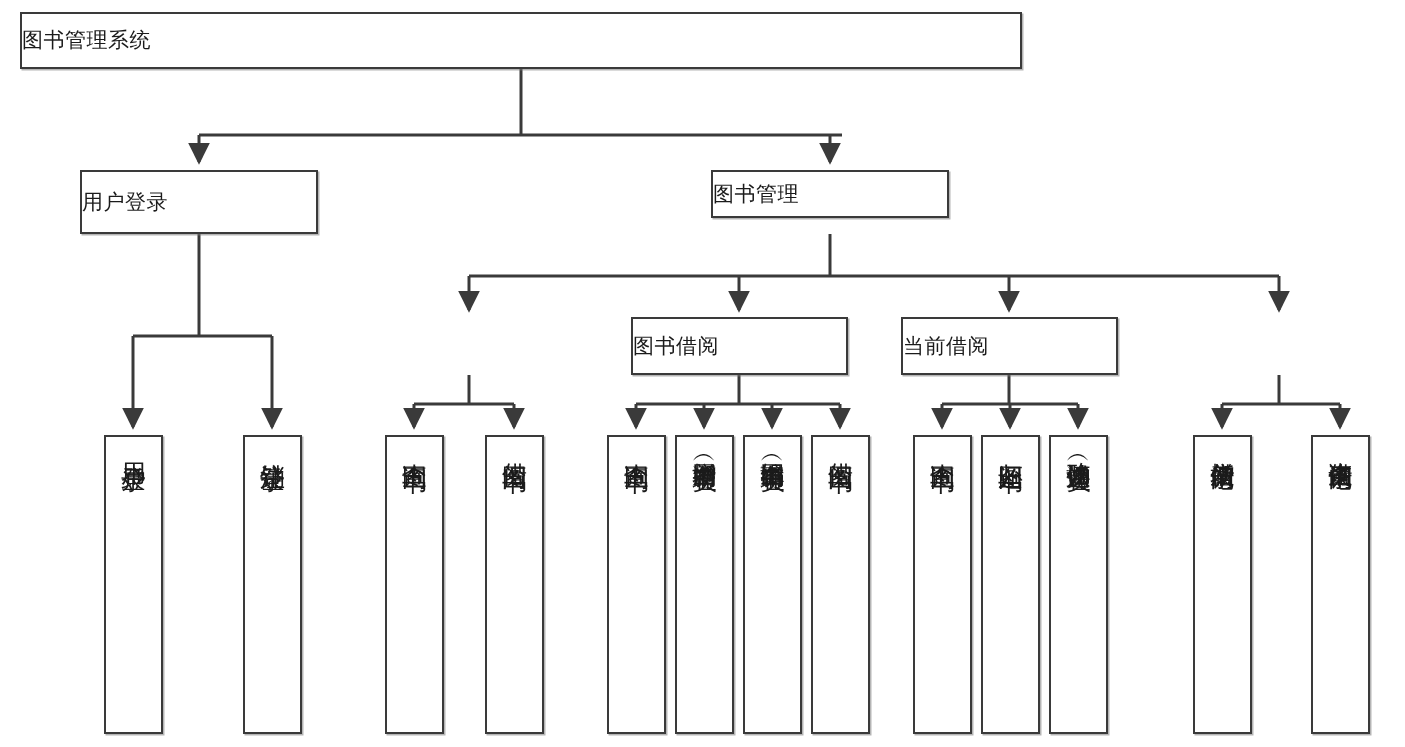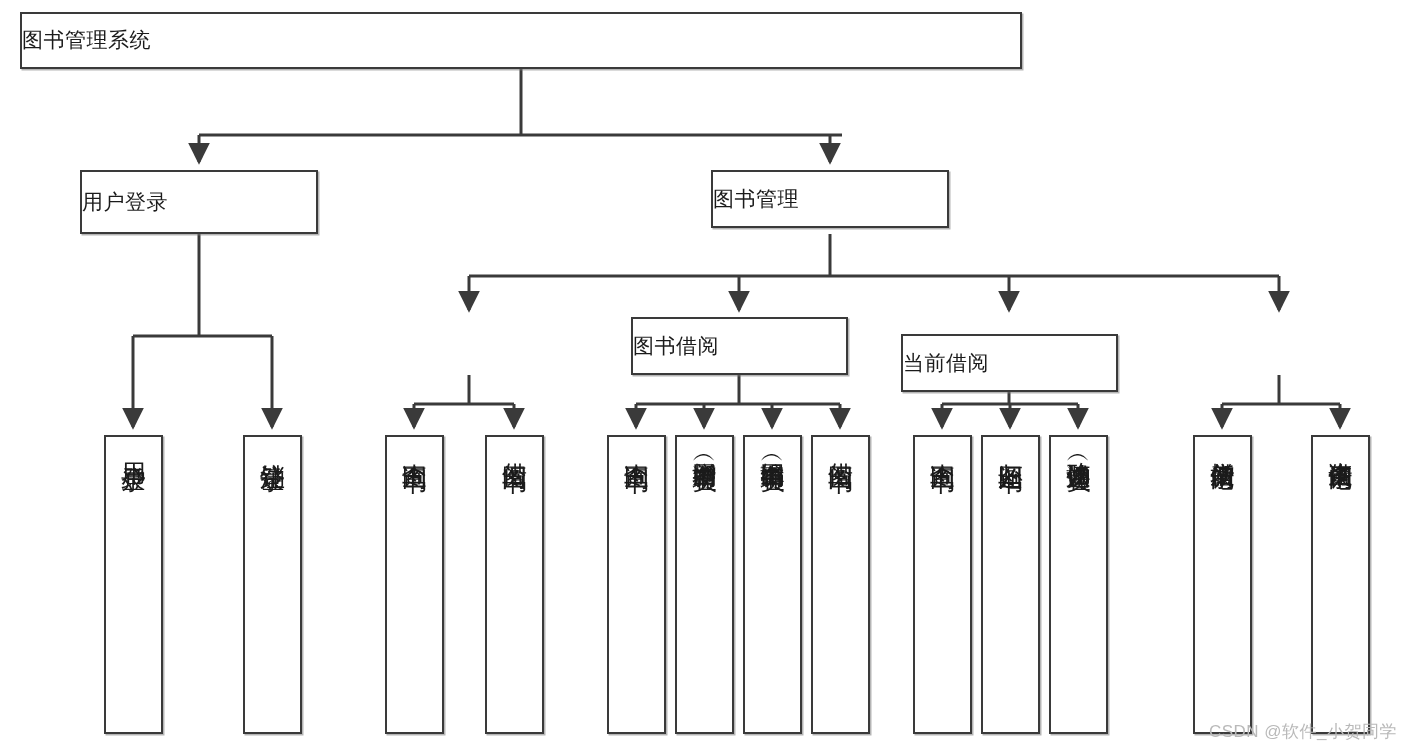--- a/index.html
+++ b/index.html
@@ -130,28 +130,28 @@
     </g>
   </svg>
 
   <div class="node horiz" style="left:20px; top:12px; width:1002px; height:57px;">
     <span class="node-label">图书管理系统</span>
   </div>
 
   <div class="node horiz" style="left:80px; top:170px; width:238px; height:64px;">
     <span class="node-label">用户登录</span>
   </div>
-  <div class="node horiz" style="left:711px; top:170px; width:238px; height:58px;">
+  <div class="node horiz" style="left:711px; top:170px; width:238px; height:48px;">
     <span class="node-label">图书管理</span>
   </div>
 
   <div class="node horiz" style="left:631px; top:317px; width:217px; height:58px;">
     <span class="node-label">图书借阅</span>
   </div>
-  <div class="node horiz" style="left:901px; top:317px; width:217px; height:58px;margin-top:17px;">
+  <div class="node horiz" style="left:901px; top:317px; width:217px; height:58px;">
     <span class="node-label">当前借阅</span>
   </div>
 
   <div class="node vert" style="left:104px; top:435px; width:59px; height:299px;">
     <span class="node-label">用户登录</span>
   </div>
   <div class="node vert" style="left:243px; top:435px; width:59px; height:299px;">
     <span class="node-label">注销登录</span>
   </div>
 
@@ -185,15 +185,14 @@
     <span class="node-label">确认归还（管理员）</span>
   </div>
 
   <div class="node vert small" style="left:1193px; top:435px; width:59px; height:299px;">
     <span class="node-label">新增借阅记录</span>
   </div>
   <div class="node vert small" style="left:1311px; top:435px; width:59px; height:299px;">
     <span class="node-label">查询借阅记录</span>
   </div>
 
-  <div class="watermark">CSDN @软件_小贺同学</div>
 
 </div>
 
 </body></html>

